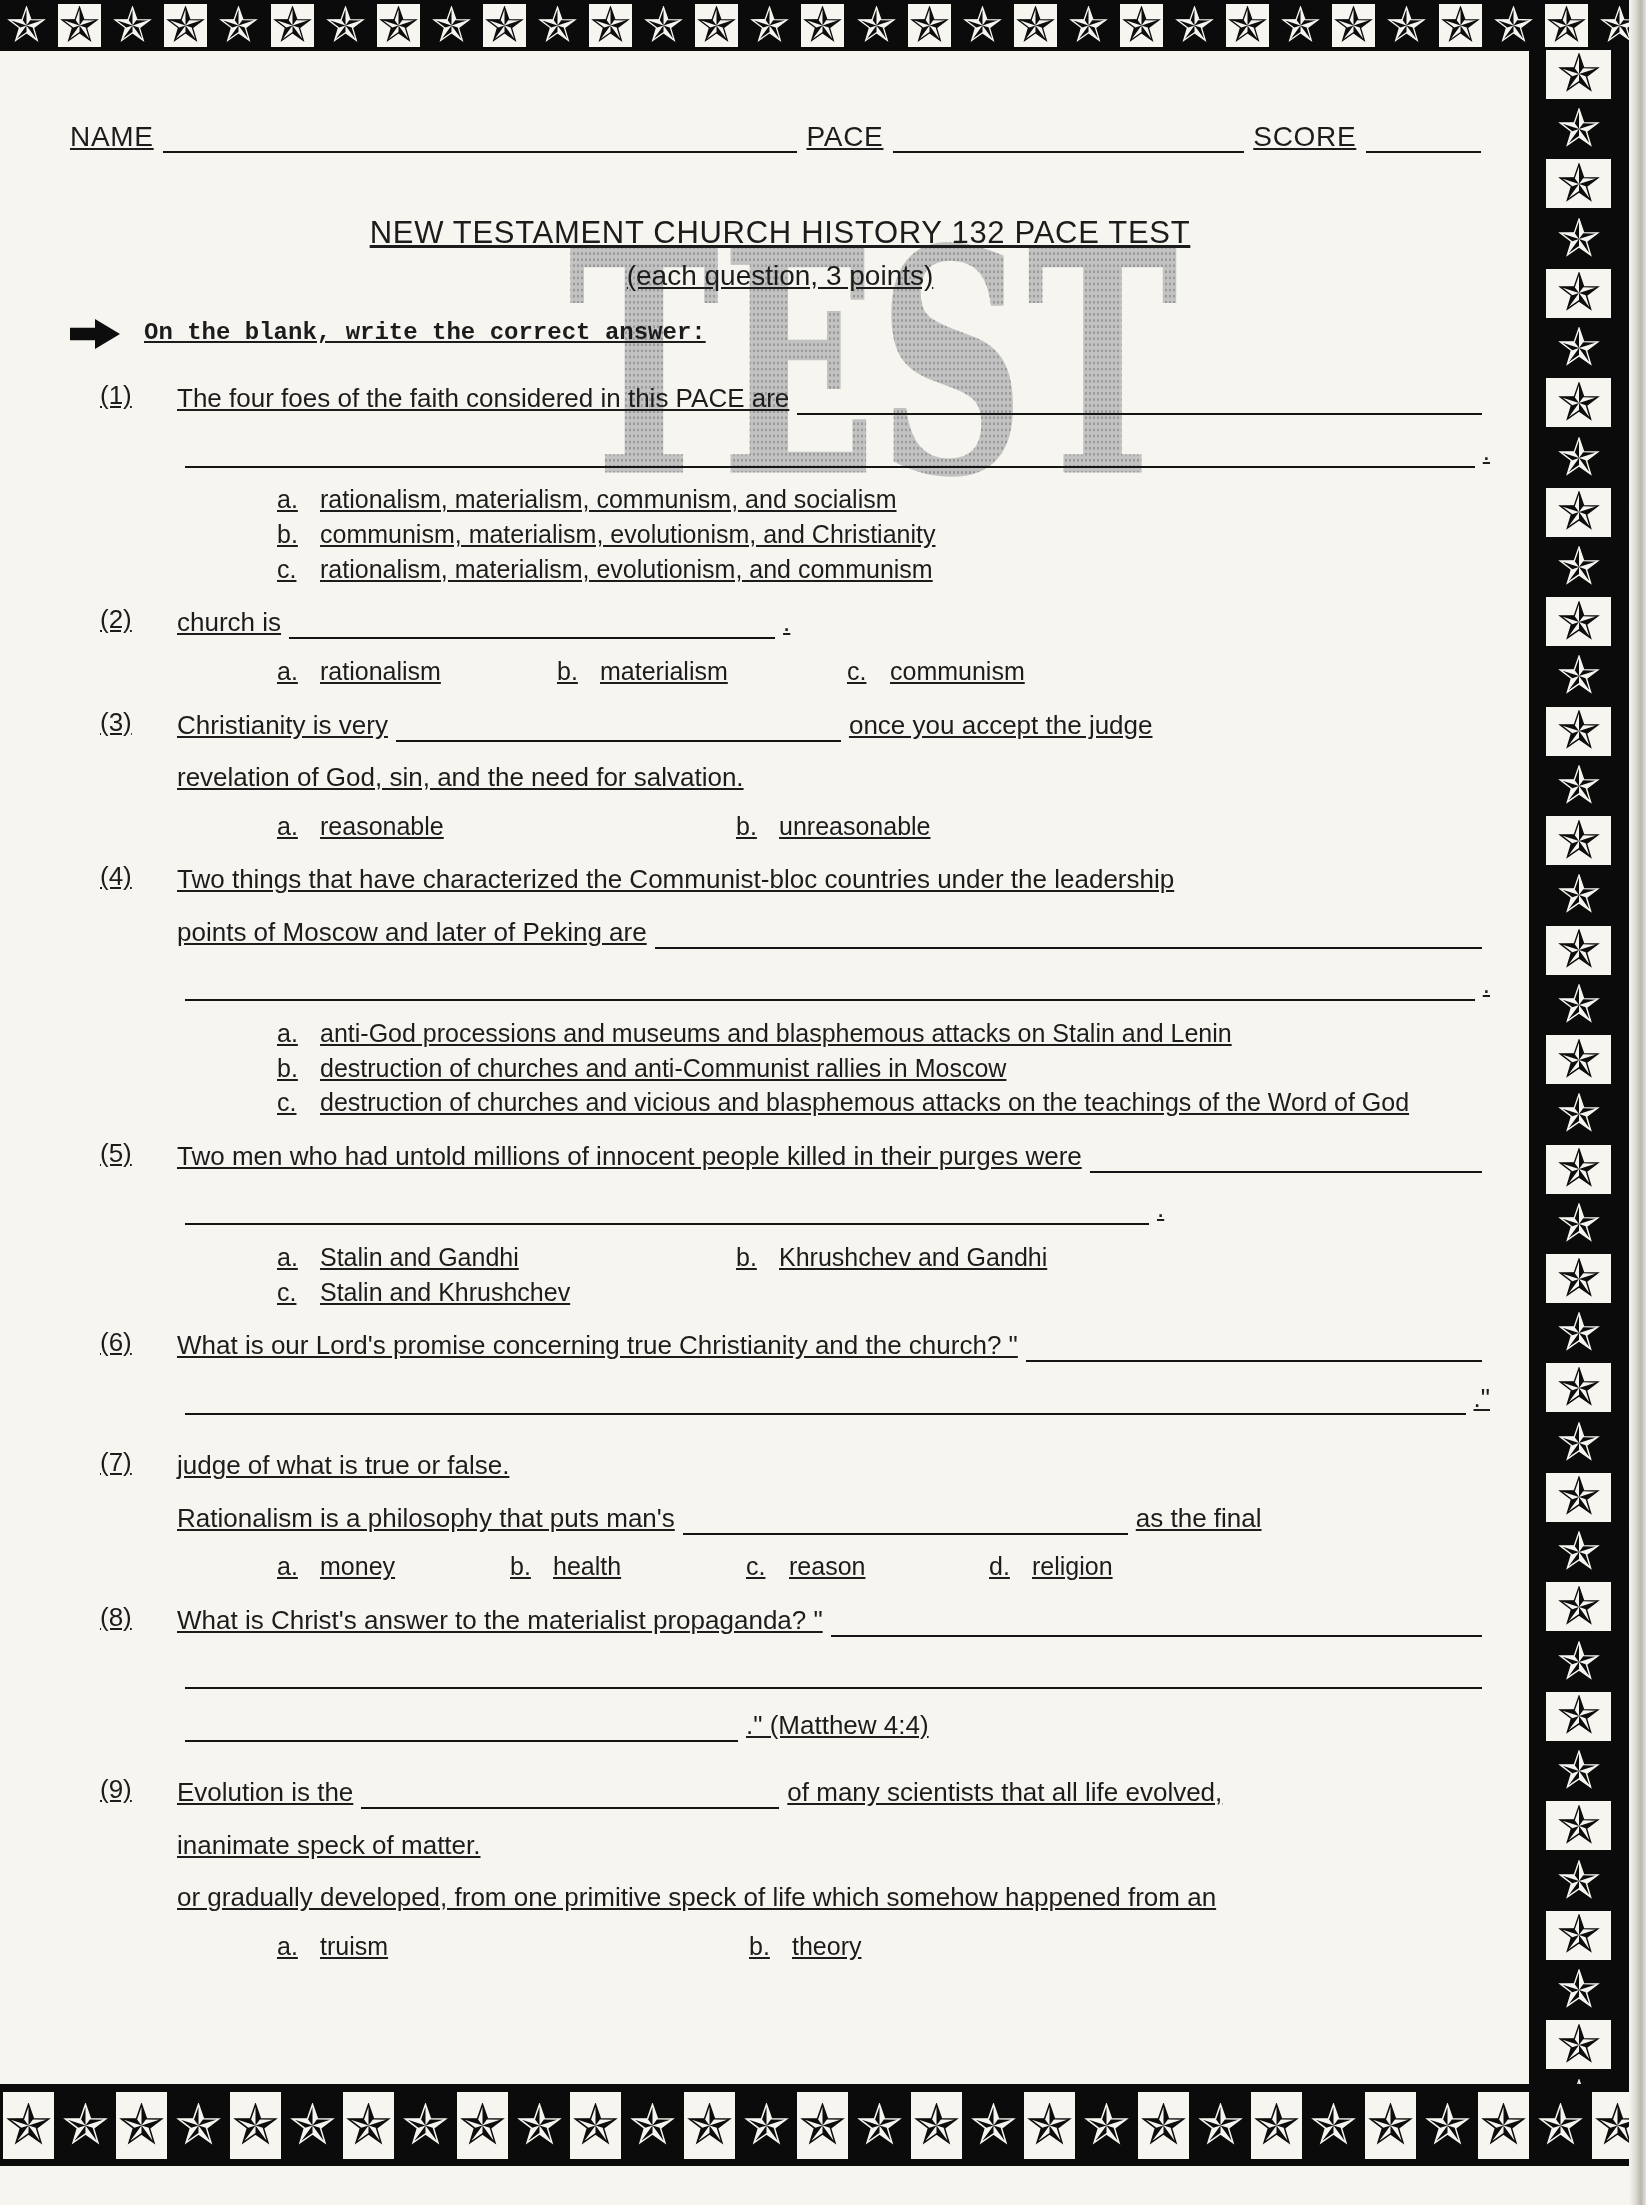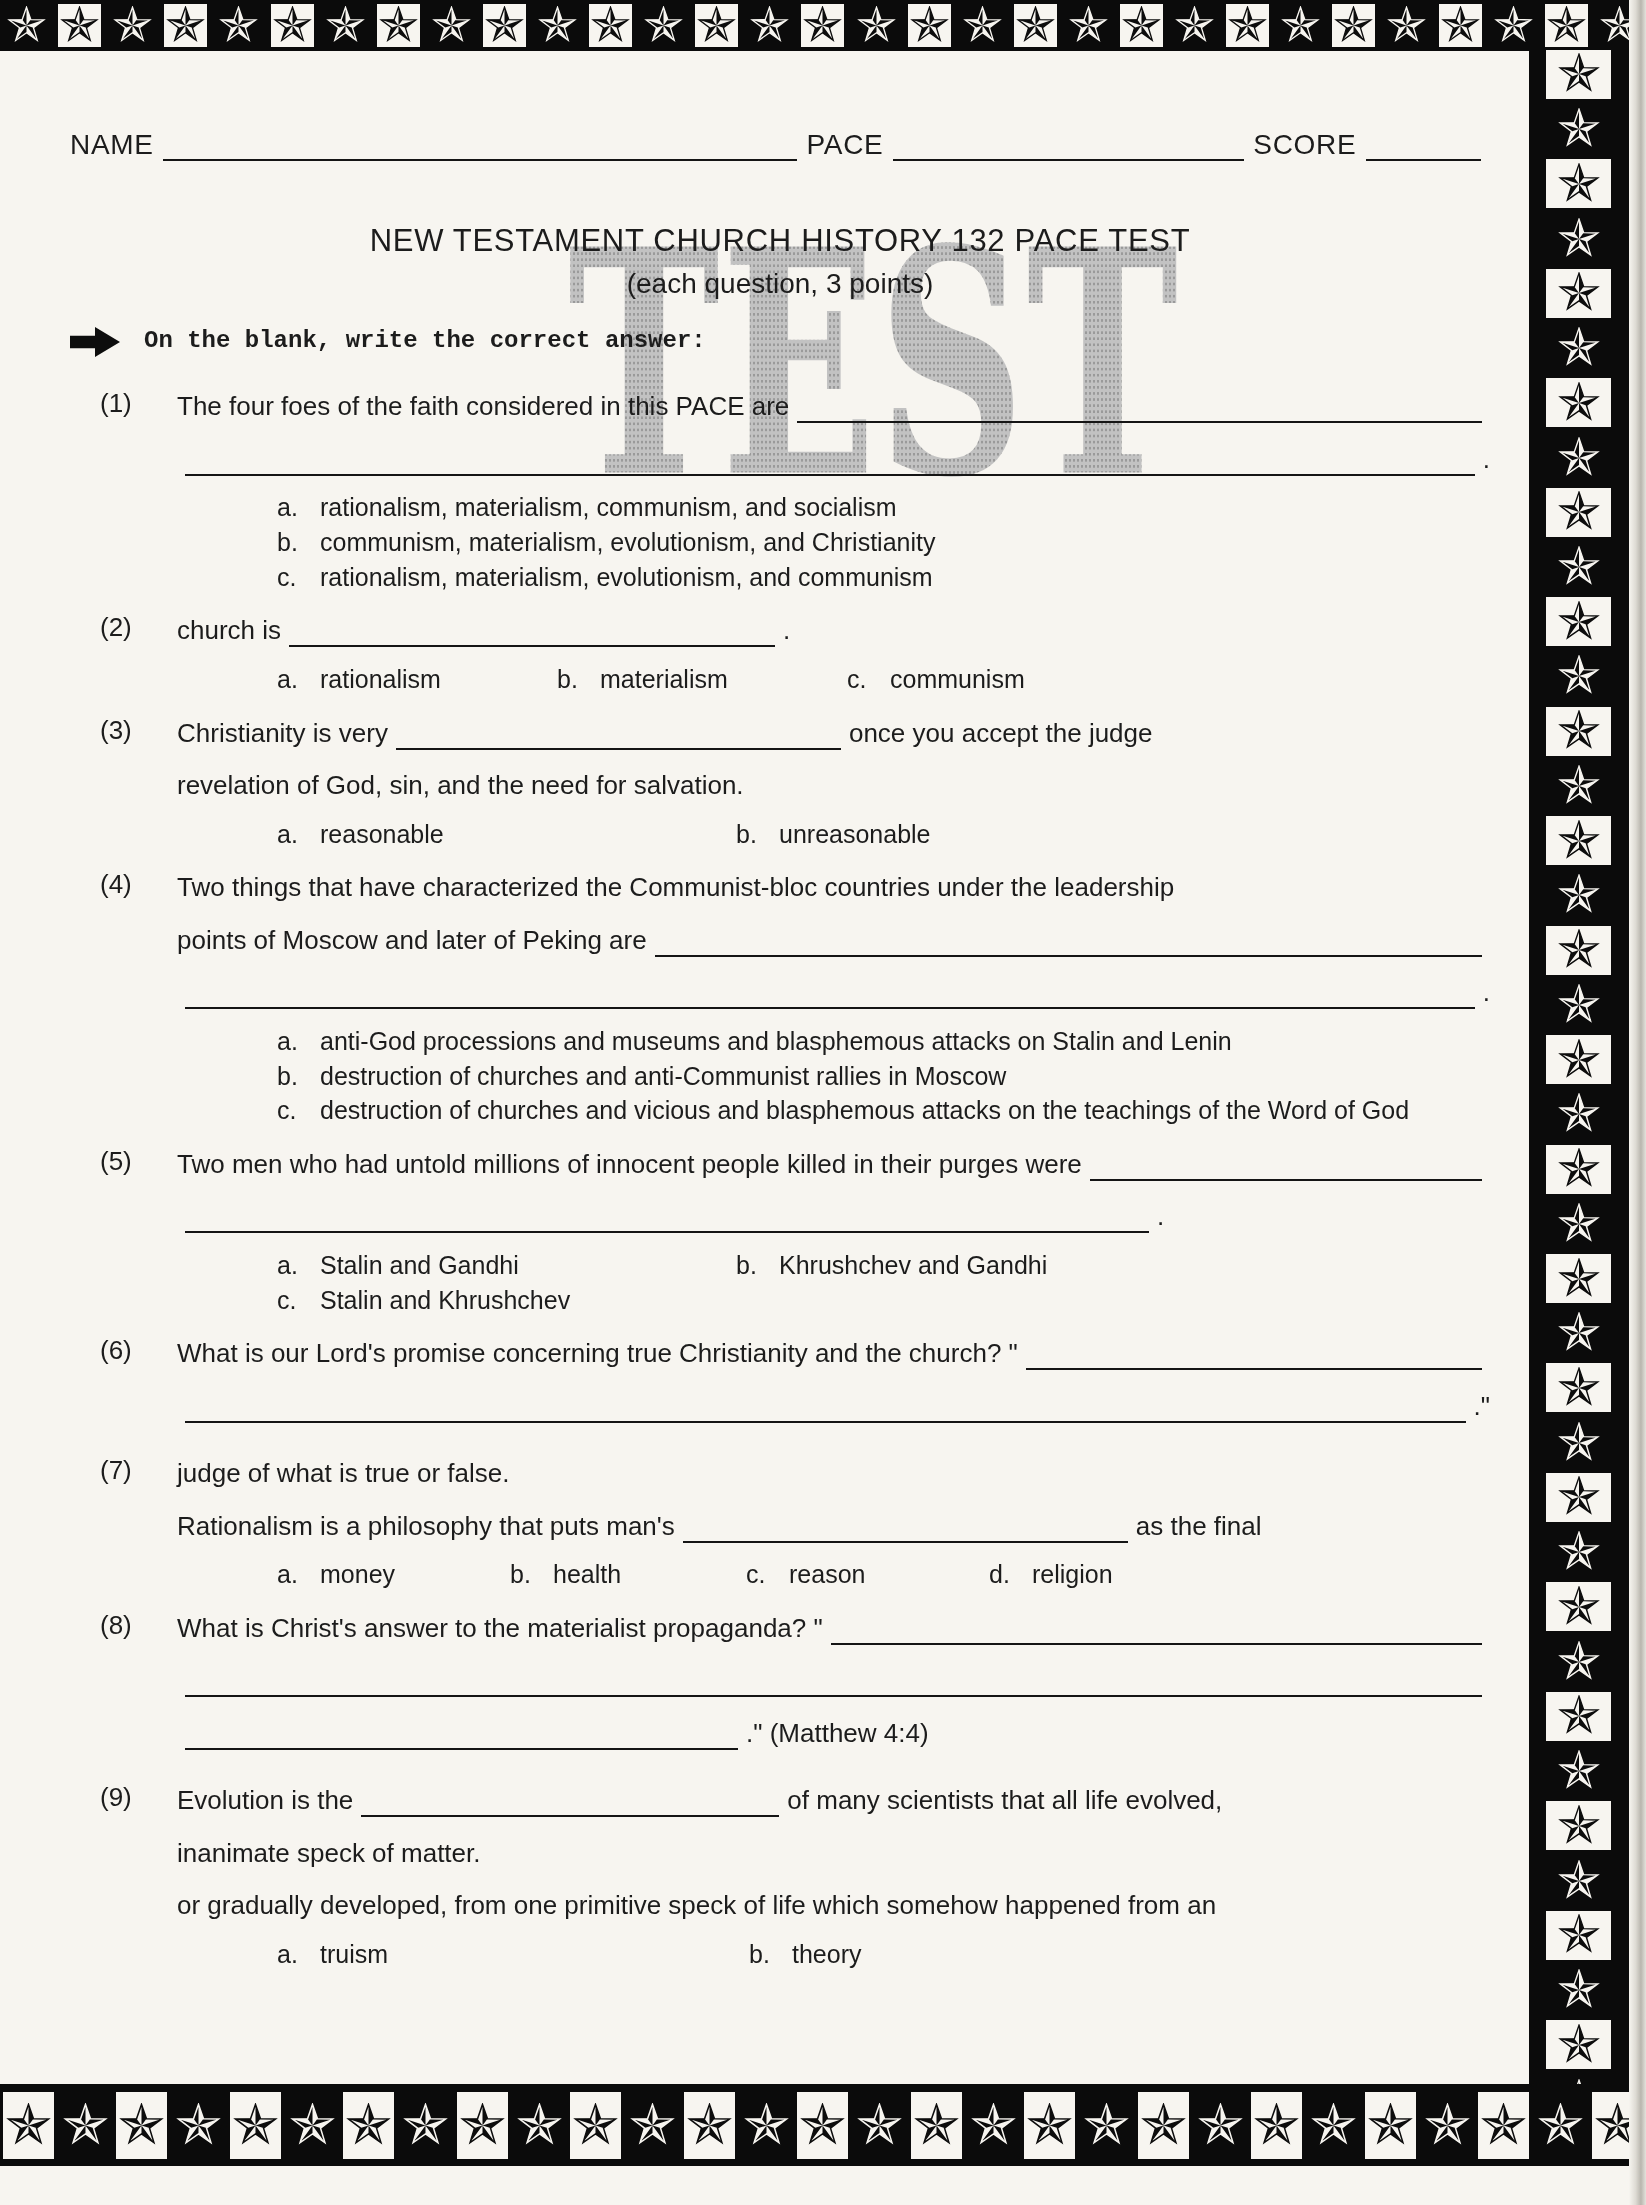--- a/index.html
+++ b/index.html
@@ -62,23 +62,24 @@
     -webkit-background-clip:text;
     background-clip:text;
     color:transparent;
     z-index:0;
     user-select:none;
   }
 
   
   .content {
     position:absolute;
-    left:70px; top:94px;
+    left:70px; top:86px;
     width:1420px;
     z-index:1;
+    text-decoration:underline;
   }
   .header-row {
     display:flex; align-items:flex-end;
     margin-top:35px;
     font-size:28px; letter-spacing:0.7px;
   }
   .hlabel { white-space:nowrap; }
   .hblank { border-bottom:2.7px solid #151515; height:23px; margin:0 9.4px; }
   .hb-name  { width:634px; }
   .hb-date  { width:351px; }

